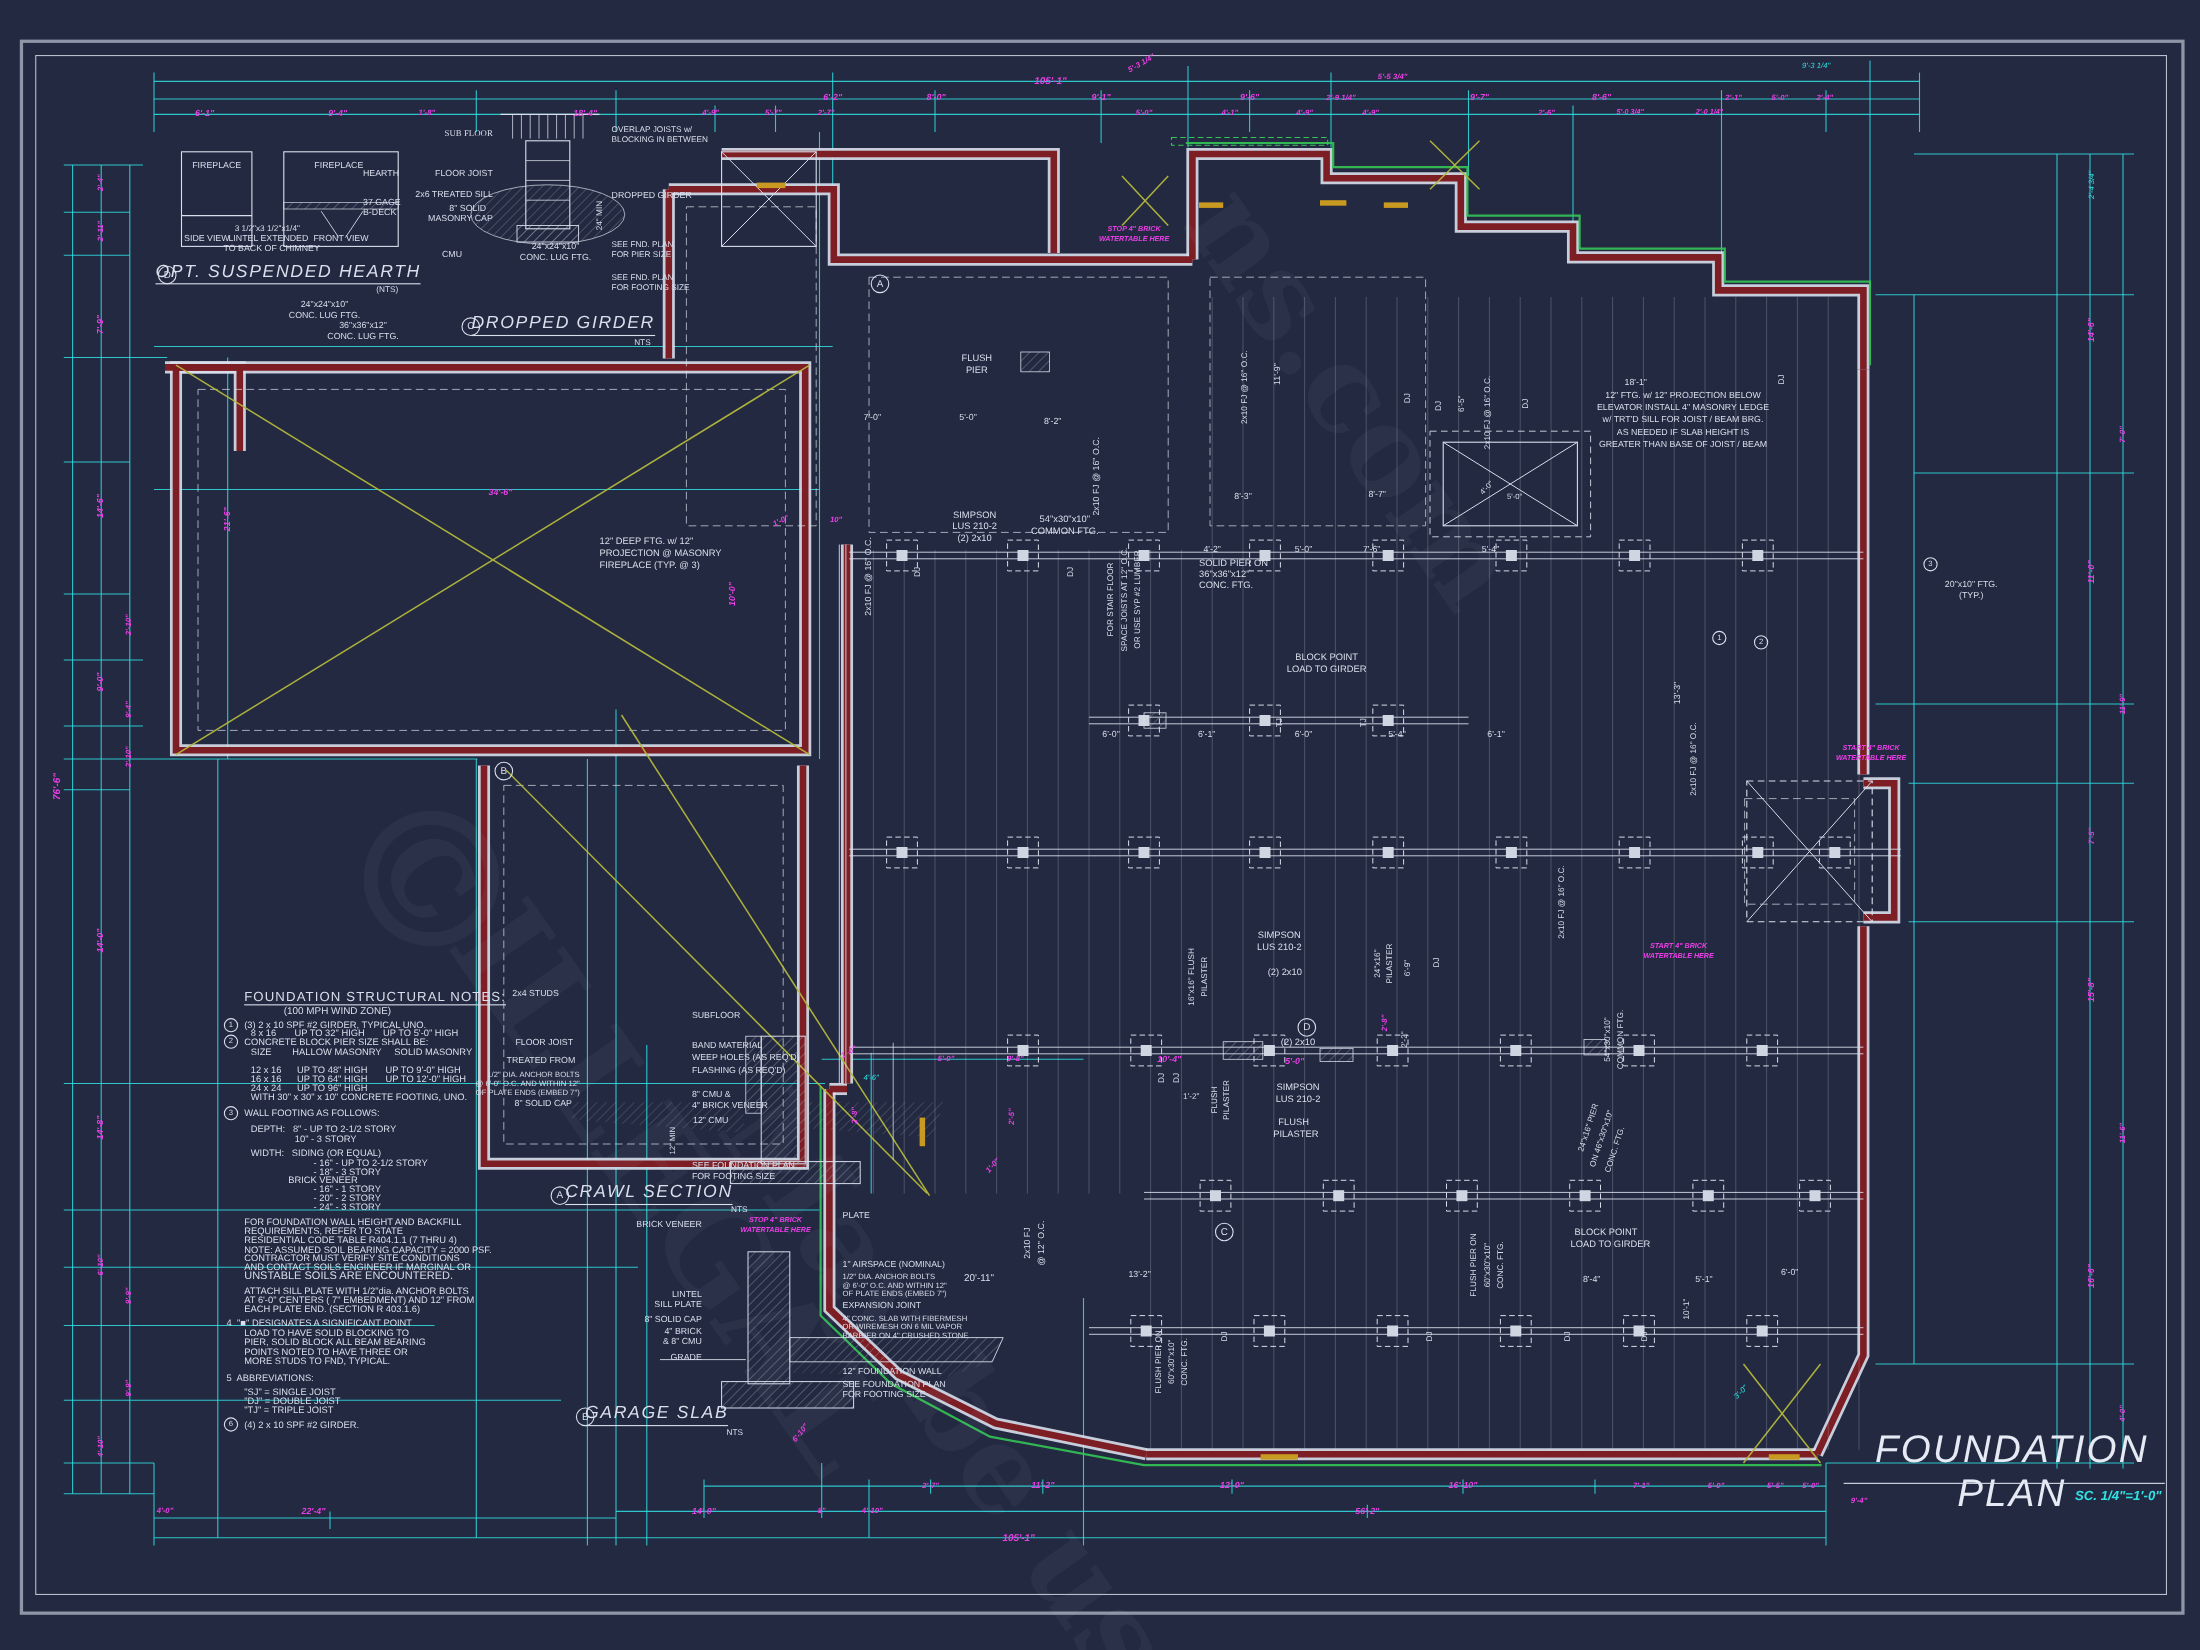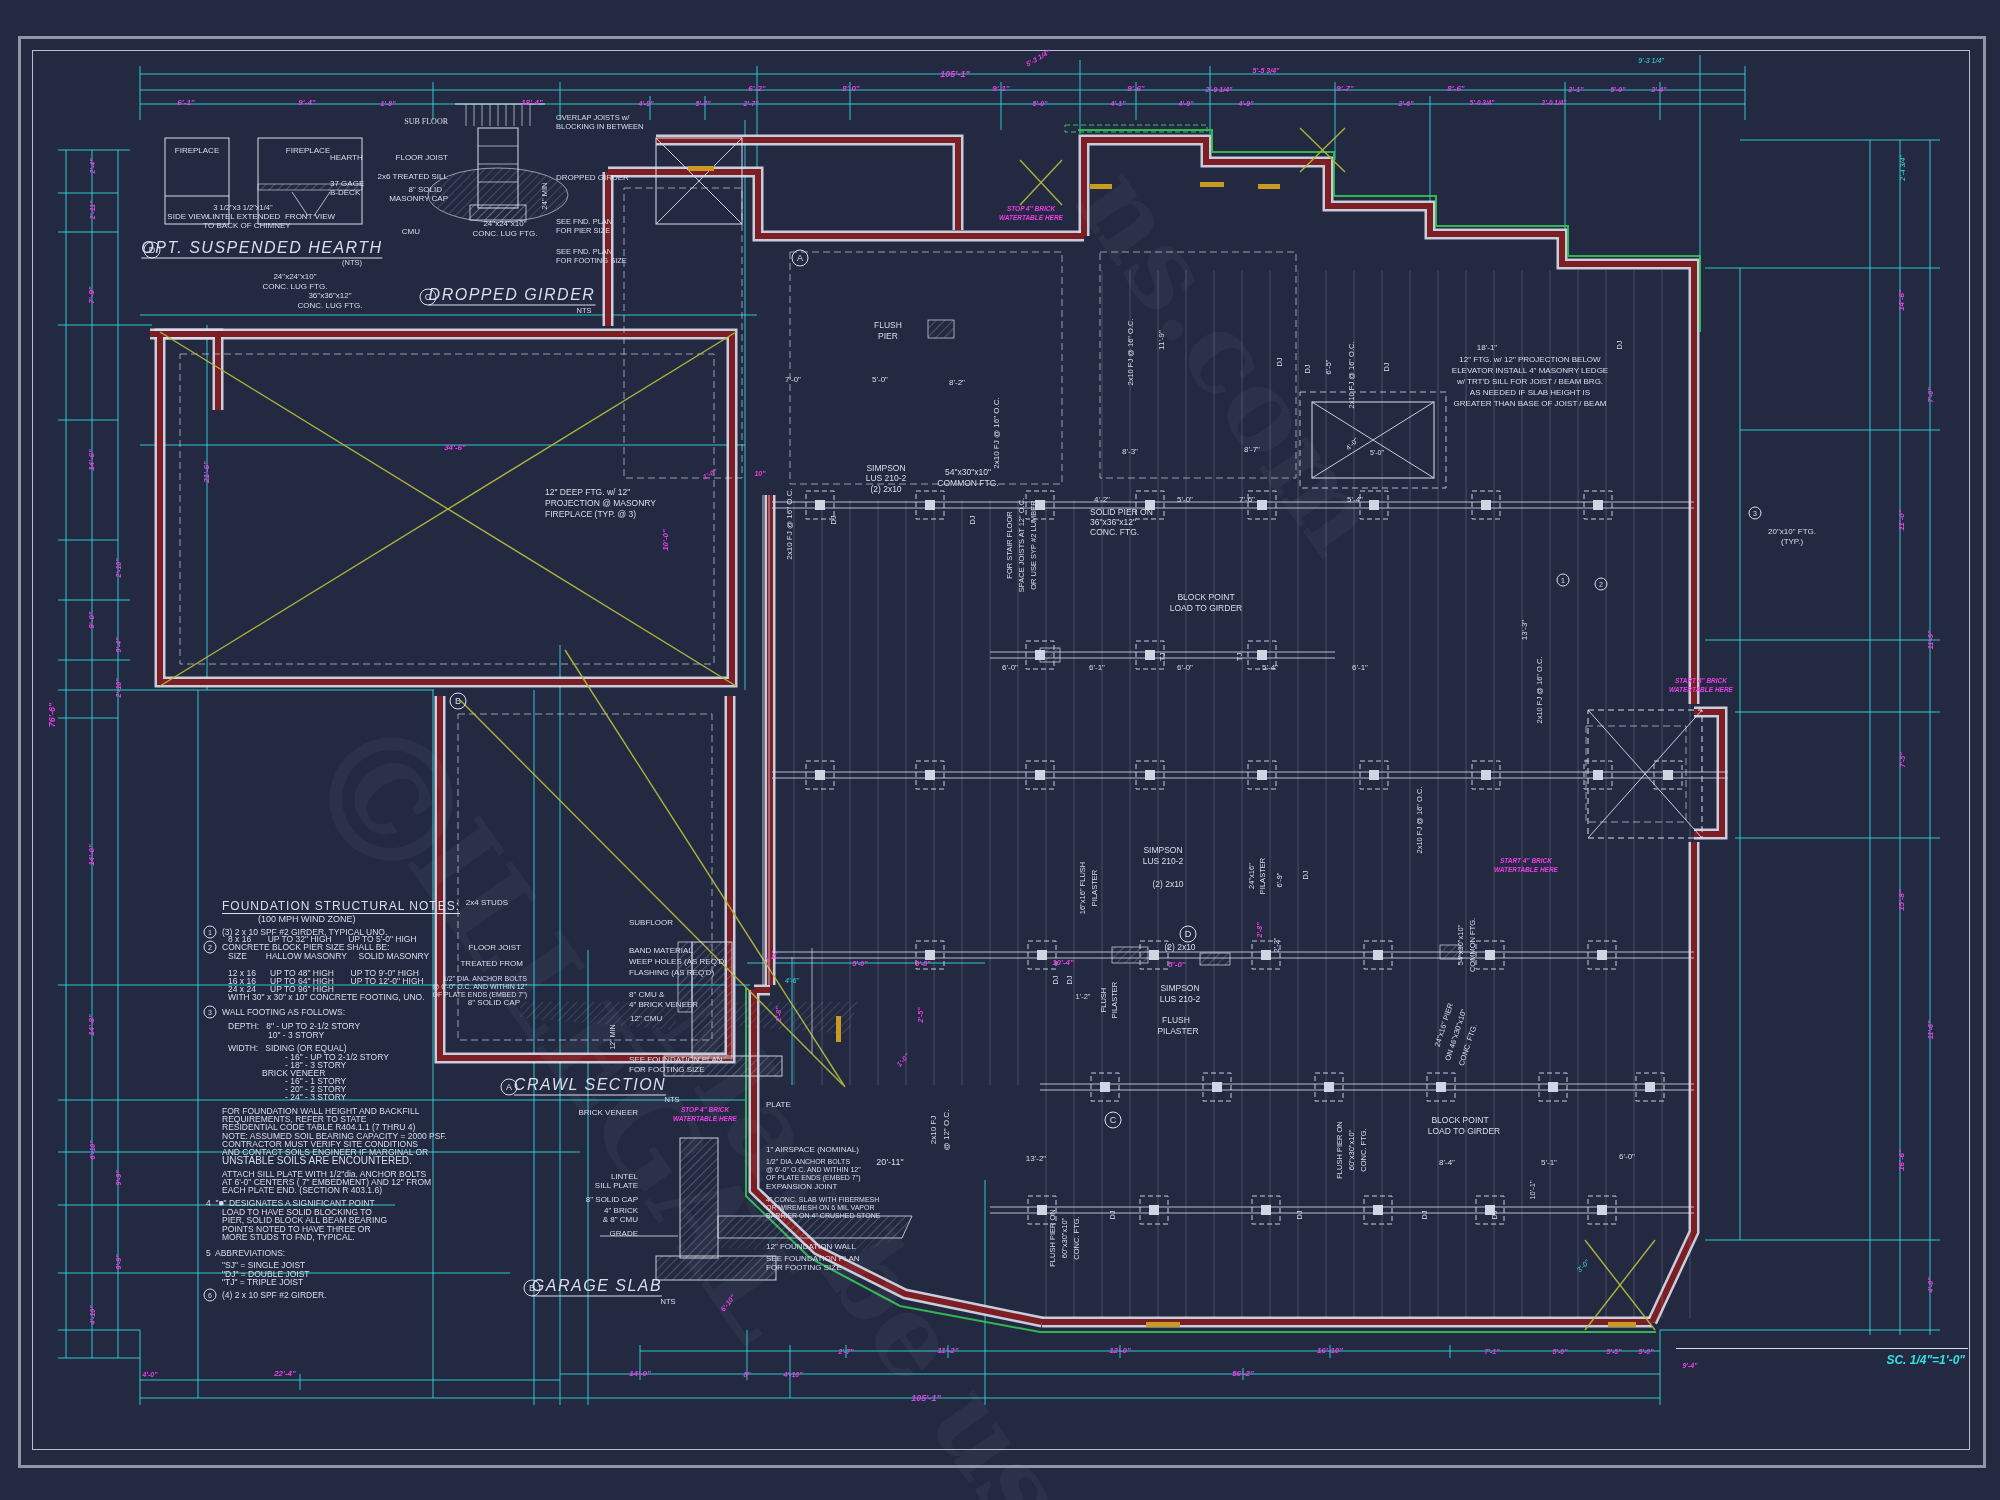--- a/index.html
+++ b/index.html
@@ -687,15 +687,16 @@
       <div class="anno w" style="left: 222px; top: 1229px; font-size: 8.5px; transform: translate(0px, -50%);">POINTS NOTED TO HAVE THREE OR</div>
       <div class="anno w" style="left: 222px; top: 1237px; font-size: 8.5px; transform: translate(0px, -50%);">MORE STUDS TO FND, TYPICAL.</div>
       <div class="anno w" style="left: 206px; top: 1253px; font-size: 8.5px; transform: translate(0px, -50%);">5  ABBREVIATIONS:</div>
       <div class="anno w" style="left: 222px; top: 1265px; font-size: 8.5px; transform: translate(0px, -50%);">"SJ" = SINGLE JOIST</div>
       <div class="anno w" style="left: 222px; top: 1274px; font-size: 8.5px; transform: translate(0px, -50%);">"DJ" = DOUBLE JOIST</div>
       <div class="anno w" style="left: 222px; top: 1282px; font-size: 8.5px; transform: translate(0px, -50%);">"TJ" = TRIPLE JOIST</div>
       <div class="anno w circ2" style="left: 210px; top: 1295px; font-size: 7px; transform: translate(-50%, -50%);">6</div>
       <div class="anno w" style="left: 222px; top: 1295px; font-size: 8.5px; transform: translate(0px, -50%);">(4) 2 x 10 SPF #2 GIRDER.</div>
     </div>
 
+  <div id="main-title">FOUNDATION PLAN</div>
   <div id="main-title-rule"></div>
   <div id="scale-label">SC. 1/4"=1'-0"</div>
 </div>
 
 </body></html>

